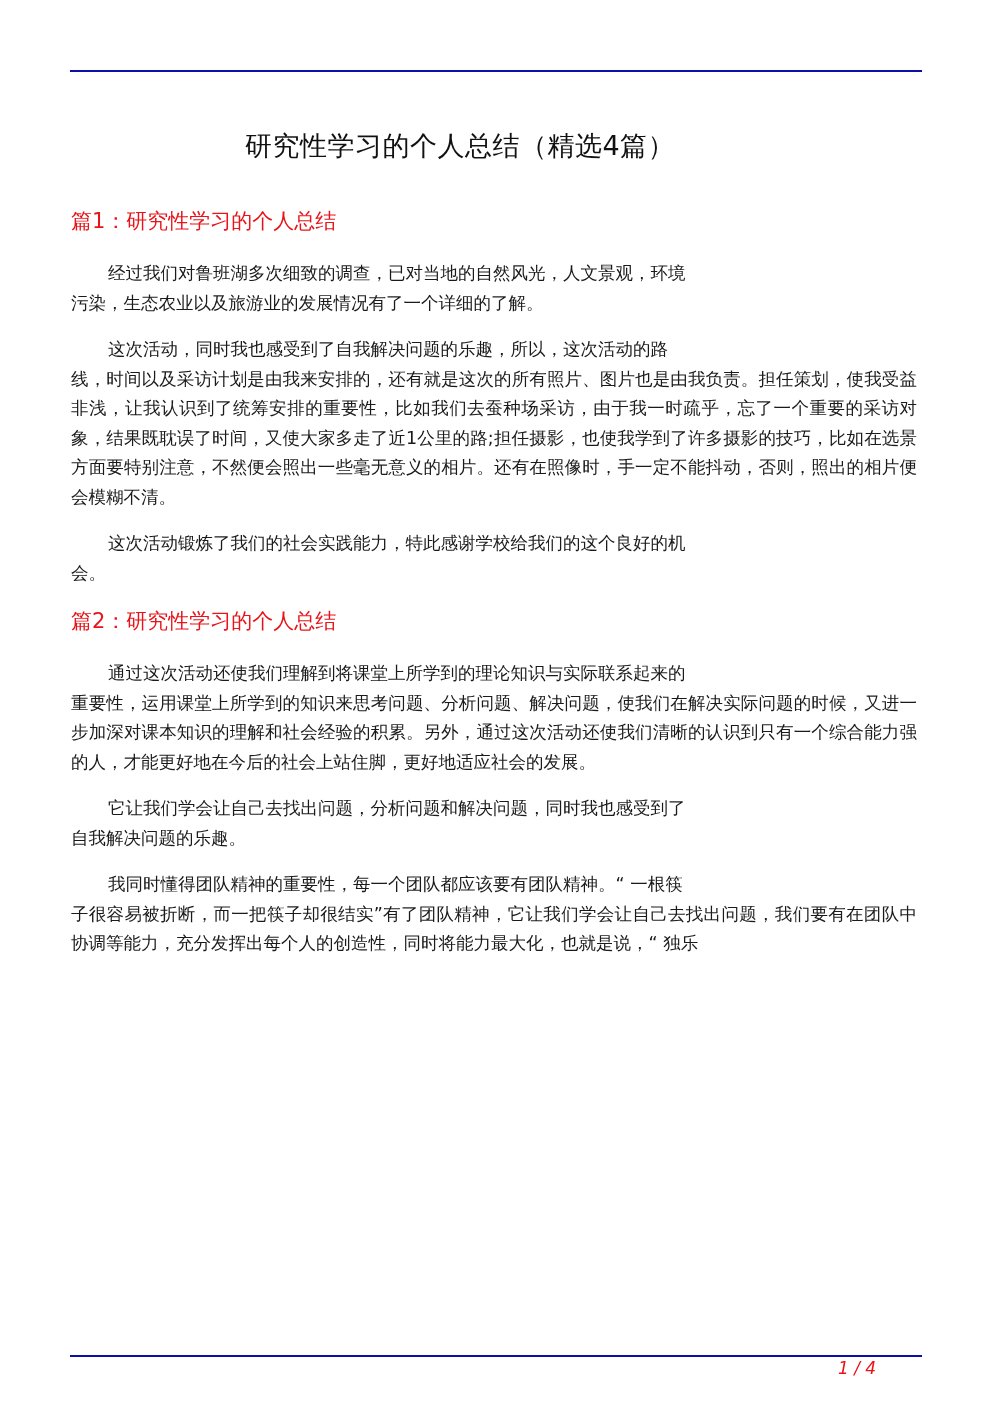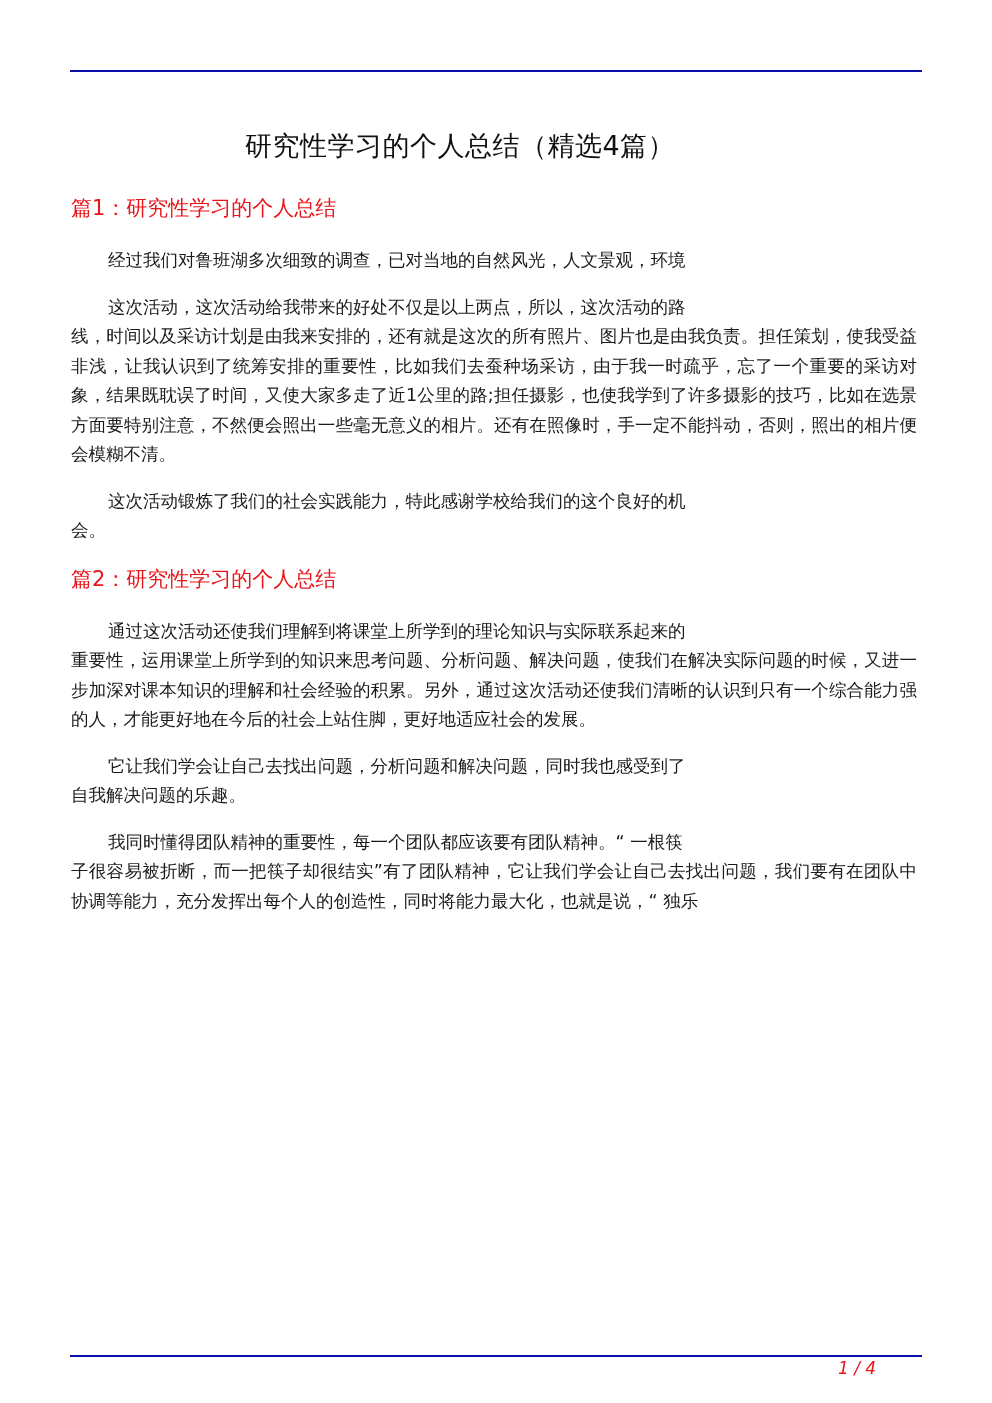--- a/index.html
+++ b/index.html
@@ -4,42 +4,42 @@
 <style>
   html, body { margin: 0; padding: 0; background: #ffffff; }
   body { width: 992px; height: 1403px; position: relative; overflow: hidden;
          font-family: "DejaVu Sans", "Liberation Sans", sans-serif; color: #1a1a1a; }
   .rule { position: absolute; left: 70px; width: 852px; height: 2px; background: #0b0fa8; }
   .rule.top { top: 70px; }
   .rule.bottom { top: 1355px; }
   .title { position: absolute; top: 128px; left: 0; width: 920px; text-align: center;
            font-size: 27px; color: #111; letter-spacing: 0.5px; }
   .content { position: absolute; top: 188px; left: 71px; width: 850px; }
-  .section-heading { color: #e8141a; font-size: 21px; margin: 4px 0 22px 0; line-height: 32px; }
+  .section-heading { color: #e8141a; font-size: 21px; margin: 17px 0 22px 0; line-height: 32px; }
   .para { font-size: 17.5px; line-height: 29.5px; margin: 0 4px 17px 0; text-align: justify; }
   .para .first { display: block; padding-left: 37px; }
   .page-num { position: absolute; top: 1358px; left: 838px; color: #e8141a; font-size: 17px; font-style: italic; }
 </style>
 </head>
 <body>
 
 <div class="rule top"></div>
 
 <h1 class="title" style="margin:0;font-weight:normal;">研究性学习的个人总结（精选4篇）</h1>
 
 <div class="content">
 
   <section>
     <h2 class="section-heading" style="font-weight:normal;">篇1：研究性学习的个人总结</h2>
 
     <p class="para">
-      <span class="first">经过我们对鲁班湖多次细致的调查，已对当地的自然风光，人文景观，环境</span>
+      <span class="first">经过我们对鲁班湖多次细致的调查，已对当地的自然风光，人文景观，环境</span><span>污染，生态农业以及旅游业的发展情况有了一个详细的了解。</span>
     </p>
     <p class="para">
-      <span class="first">这次活动，这次活动给我带来的好处不仅是以上两点，所以，这次活动的路</span><span>线，时间以及采访计划是由我来安排的，还有就是这次的所有照片、图片也是由我负责。担任策划，使我受益非浅，让我认识到了统筹安排的重要性，比如我们去蚕种场采访，由于我一时疏乎，忘了一个重要的采访对象，结果既耽误了时间，又使大家多走了近1公里的路;担任摄影，也使我学到了许多摄影的技巧，比如在选景方面要特别注意，不然便会照出一些毫无意义的相片。还有在照像时，手一定不能抖动，否则，照出的相片便会模糊不清。</span>
+      <span class="first">这次活动，同时我也感受到了自我解决问题的乐趣，所以，这次活动的路</span><span>线，时间以及采访计划是由我来安排的，还有就是这次的所有照片、图片也是由我负责。担任策划，使我受益非浅，让我认识到了统筹安排的重要性，比如我们去蚕种场采访，由于我一时疏乎，忘了一个重要的采访对象，结果既耽误了时间，又使大家多走了近1公里的路;担任摄影，也使我学到了许多摄影的技巧，比如在选景方面要特别注意，不然便会照出一些毫无意义的相片。还有在照像时，手一定不能抖动，否则，照出的相片便会模糊不清。</span>
     </p>
     <p class="para">
       <span class="first">这次活动锻炼了我们的社会实践能力，特此感谢学校给我们的这个良好的机</span><span>会。</span>
     </p>
   </section>
 
   <section>
     <h2 class="section-heading" style="font-weight:normal;">篇2：研究性学习的个人总结</h2>
 
     <p class="para">

